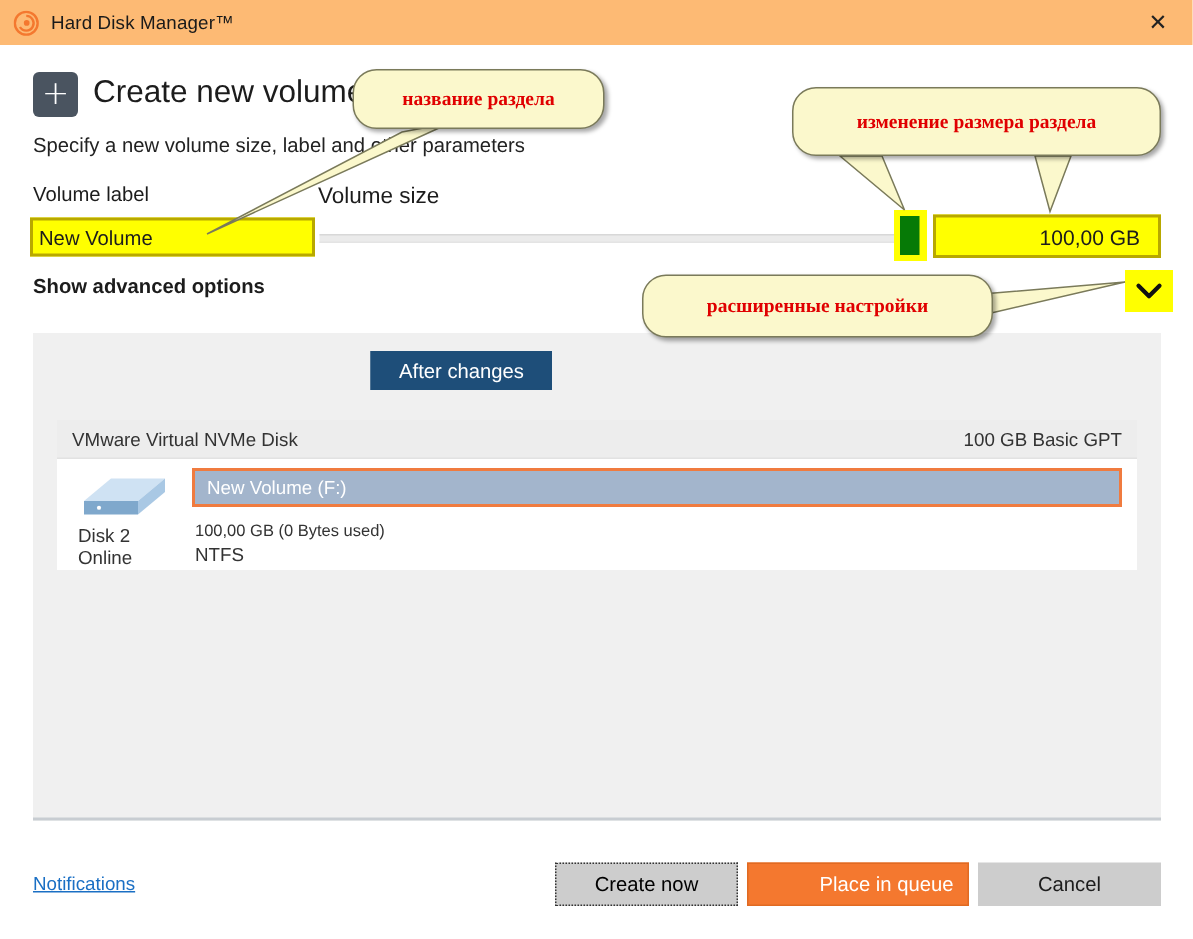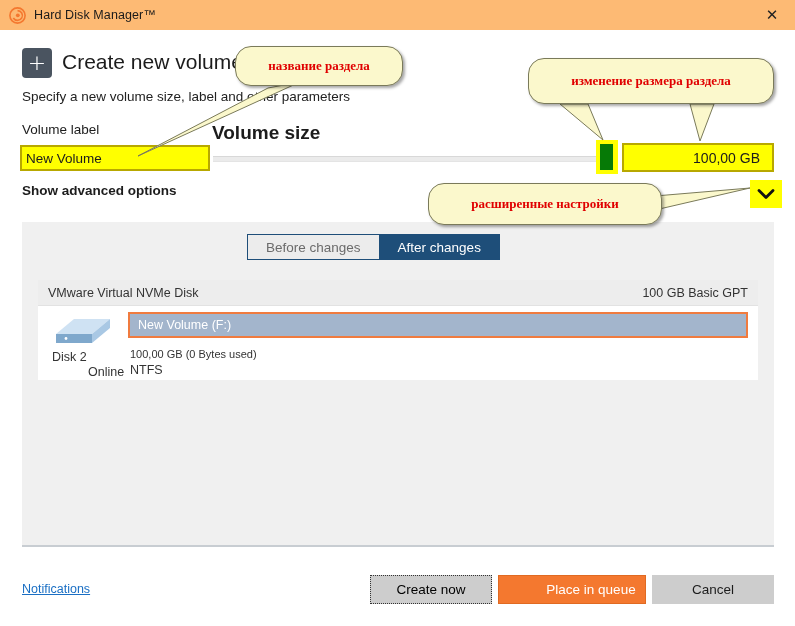--- a/index.html
+++ b/index.html
@@ -63,21 +63,21 @@
     font-size: 13.5px; color: #222;
   }
 
   
   .lbl-volume-label {
     position: absolute; left: 22px; top: 122px;
     font-size: 13.5px; color: #1c1c1c;
   }
   .lbl-volume-size {
     position: absolute; left: 212px; top: 122px;
-    font-size: 19px; color: #1c1c1c; font-weight: bold;
+    font-size: 15px; color: #1c1c1c;
   }
 
   
   .vol-label-input {
     position: absolute; left: 22px; top: 146px;
     width: 178px; height: 24px;
     border: none;
     background: #fff;
     font-size: 13.5px;
     color: #1c1c1c;
@@ -199,21 +199,21 @@
     position: absolute; left: 14px; top: 8px;
     width: 62px; height: 34px;
   }
   .disk-icon svg { display: block; }
   .disk-name {
     position: absolute; left: 14px; top: 44px;
     font-size: 12.5px; color: #333; line-height: 15px;
   }
   .disk-status {
     position: absolute; left: 14px; top: 59px;
-    font-size: 12.5px; color: #333; line-height: 15px; margin-left: 36px;
+    font-size: 12.5px; color: #333; line-height: 15px;
   }
   .vol-bar {
     position: absolute; left: 90px; top: 6px;
     width: 620px; height: 26px;
     background: #a3b5cc;
     border: 2px solid #f07b3f;
     box-sizing: border-box;
     display: flex; align-items: center;
     padding-left: 8px;
     font-size: 12.5px;
@@ -331,21 +331,20 @@
 <div class="hl no-border" style="left:750px; top:180px; width:32px; height:28px;"></div>
 <div class="hl-content" style="left:750px; top:180px; width:32px; height:28px; justify-content:center;">
   <svg width="18" height="12" viewBox="0 0 18 12">
     <path d="M2 2.5 L9 9.5 L16 2.5" fill="none" stroke="#111" stroke-width="2.8" stroke-linecap="round" stroke-linejoin="round"></path>
   </svg>
 </div>
 
 <div class="preview-panel">
 
   <div class="tabs">
-    <div class="tab inactive">Before changes</div>
     <div class="tab active">After changes</div>
   </div>
 
   <div class="disk-card">
     <div class="disk-card-header">
       <span>VMware Virtual NVMe Disk</span>
       <span>100 GB Basic GPT</span>
     </div>
     <div class="disk-body">
       <span class="disk-icon">

